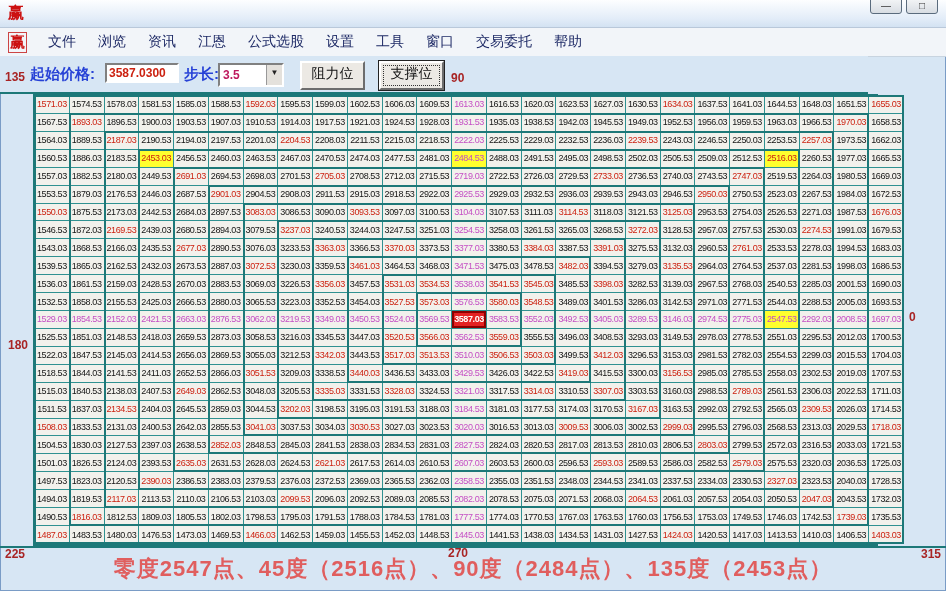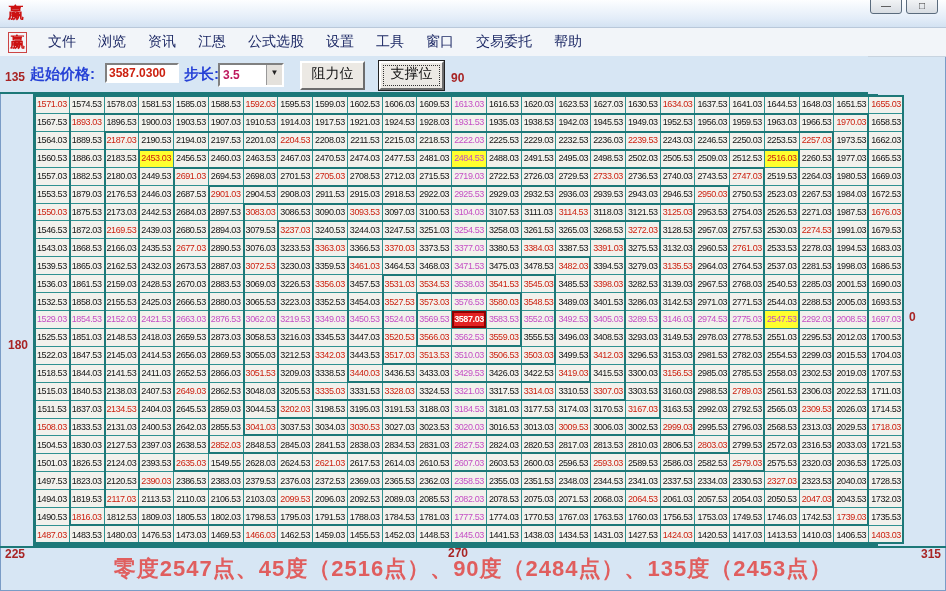--- a/index.html
+++ b/index.html
@@ -626,21 +626,21 @@
         <div class="cell">2799.53</div>
         <div class="cell">2572.03</div>
         <div class="cell">2316.53</div>
         <div class="cell">2033.03</div>
         <div class="cell">1721.53</div>
         <div class="cell">1501.03</div>
         <div class="cell">1826.53</div>
         <div class="cell">2124.03</div>
         <div class="cell">2393.53</div>
         <div class="cell red">2635.03</div>
-        <div class="cell">1549.55</div>
+        <div class="cell">2631.53</div>
         <div class="cell">2628.03</div>
         <div class="cell">2624.53</div>
         <div class="cell red">2621.03</div>
         <div class="cell">2617.53</div>
         <div class="cell">2614.03</div>
         <div class="cell">2610.53</div>
         <div class="cell magenta">2607.03</div>
         <div class="cell">2603.53</div>
         <div class="cell">2600.03</div>
         <div class="cell">2596.53</div>

